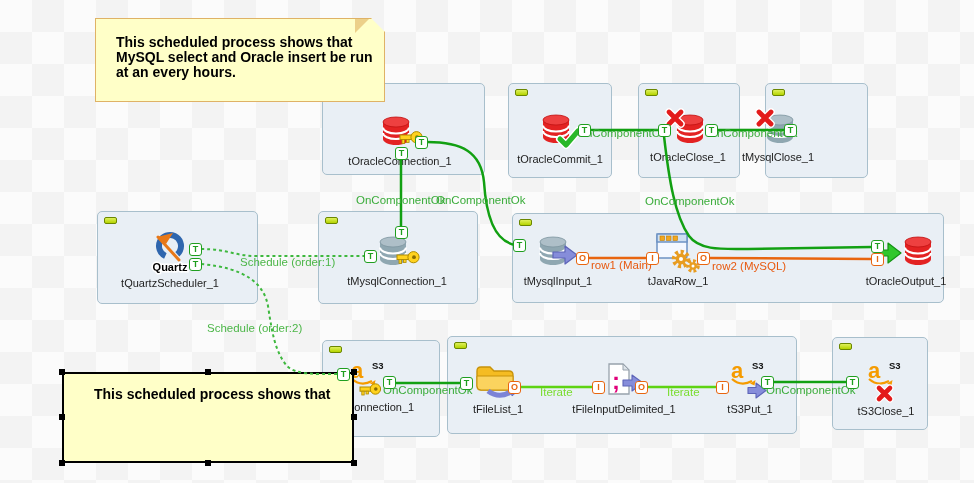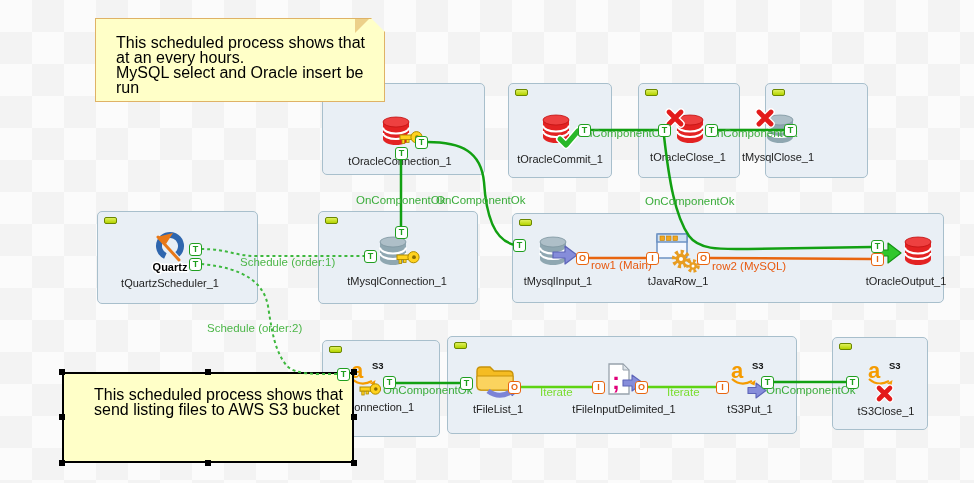--- a/index.html
+++ b/index.html
@@ -38,21 +38,21 @@
     left:95px;top:18px;width:290px;height:84px;border:1.5px solid #dfb266;
     clip-path:polygon(0 0,calc(100% - 14px) 0,100% 14px,100% 100%,0 100%);
     padding:16px 0 0 20px;
   }
   #note-top-fold{position:absolute;left:369px;top:19px;width:0;height:0;z-index:6;
     border-left:14px solid #ecd089;border-top:14px solid transparent;transform:rotate(90deg);transform-origin:left top}
   #note-bottom{
     left:62px;top:372px;width:292px;height:91px;border:2px solid #000;
     padding:13px 0 0 30px;
   }
-  .note .nline{display:block;font-size:16px;font-weight:normal;color:#000;line-height:15px}
+  .note .nline{display:block;font-size:14px;font-weight:bold;color:#000;line-height:15px}
   .handle{position:absolute;width:6px;height:6px;background:#000;z-index:10}
 </style>
 </head>
 <body>
 
 <div class="box" style="left:322px;top:83px;width:163px;height:92px">
     <span class="collapse-badge"></span>
   </div>
 <div class="box" style="left:508px;top:83px;width:104px;height:95px">
     <span class="collapse-badge"></span>
@@ -332,28 +332,27 @@
 <span class="port pt" style="left:460px;top:377px">T</span>
 <span class="port pio" style="left:508px;top:381px">O</span>
 <span class="port pio" style="left:592px;top:381px">I</span>
 <span class="port pio" style="left:635px;top:381px">O</span>
 <span class="port pio" style="left:716px;top:381px">I</span>
 <span class="port pt" style="left:761px;top:376px">T</span>
 <span class="port pt" style="left:846px;top:376px">T</span>
 
 <div class="note" id="note-top">
   <span class="nline">This scheduled process shows that</span>
+  <span class="nline">MySQL select and Oracle insert be run</span>
   <span class="nline">at an every hours.</span>
-  <span class="nline">MySQL select and Oracle insert be run</span>
 </div>
 <div id="note-top-fold"></div>
 
 <div class="note" id="note-bottom">
   <span class="nline">This scheduled process shows that</span>
-  <span class="nline">send listing files to AWS S3 bucket</span>
 </div>
 
 <span class="handle" style="left:59px;top:369px"></span>
 <span class="handle" style="left:205px;top:369px"></span>
 <span class="handle" style="left:351px;top:369px"></span>
 <span class="handle" style="left:59px;top:414px"></span>
 <span class="handle" style="left:351px;top:414px"></span>
 <span class="handle" style="left:59px;top:460px"></span>
 <span class="handle" style="left:205px;top:460px"></span>
 <span class="handle" style="left:351px;top:460px"></span>

